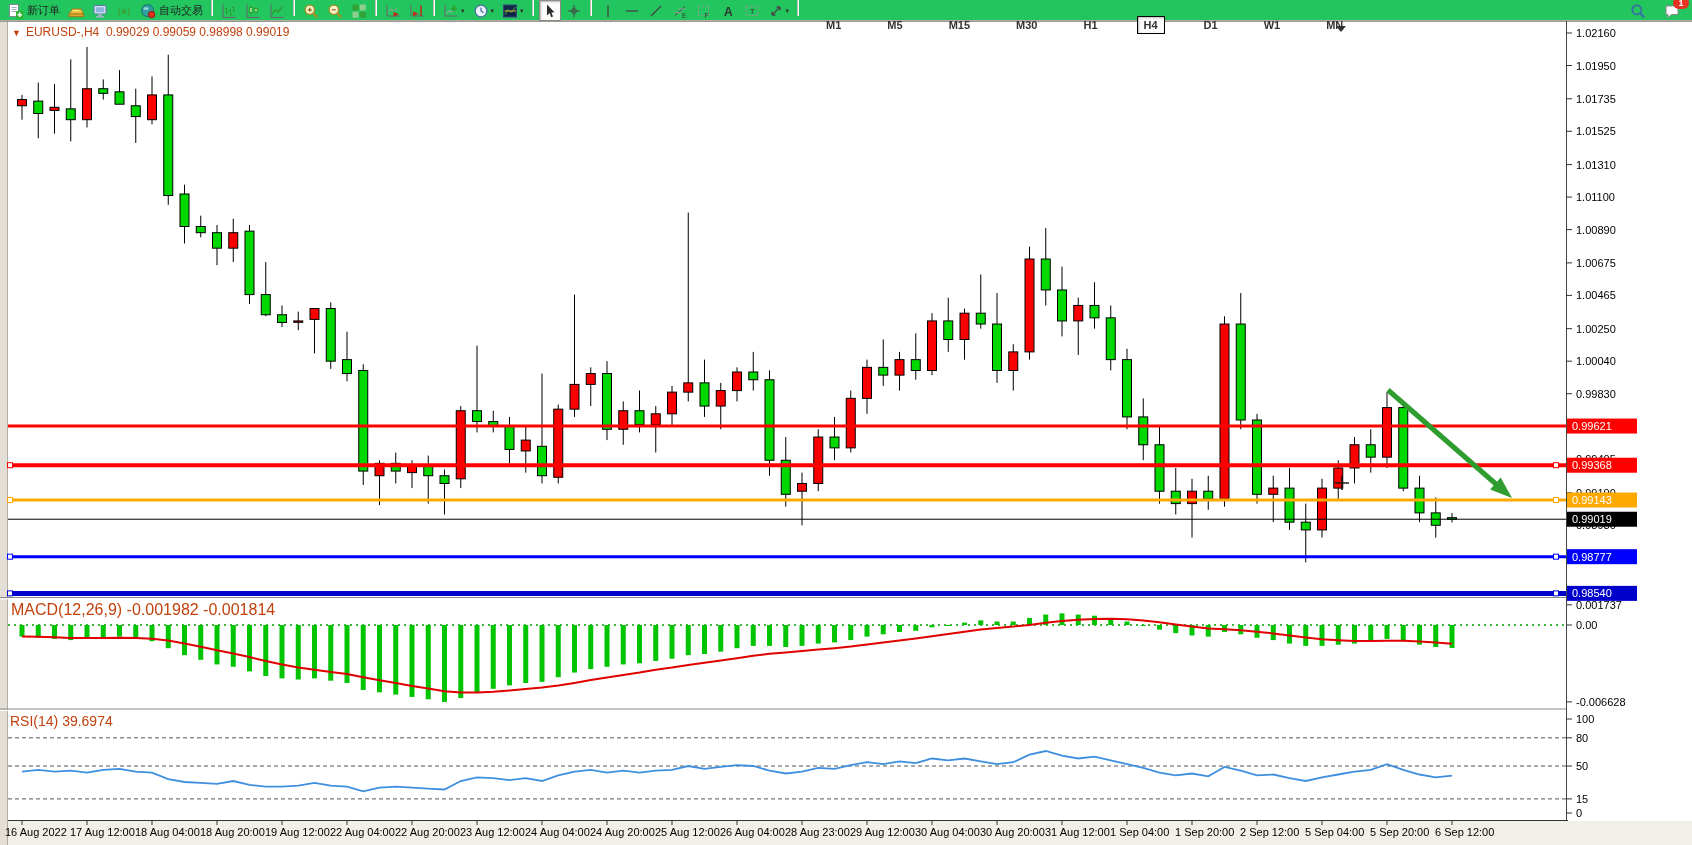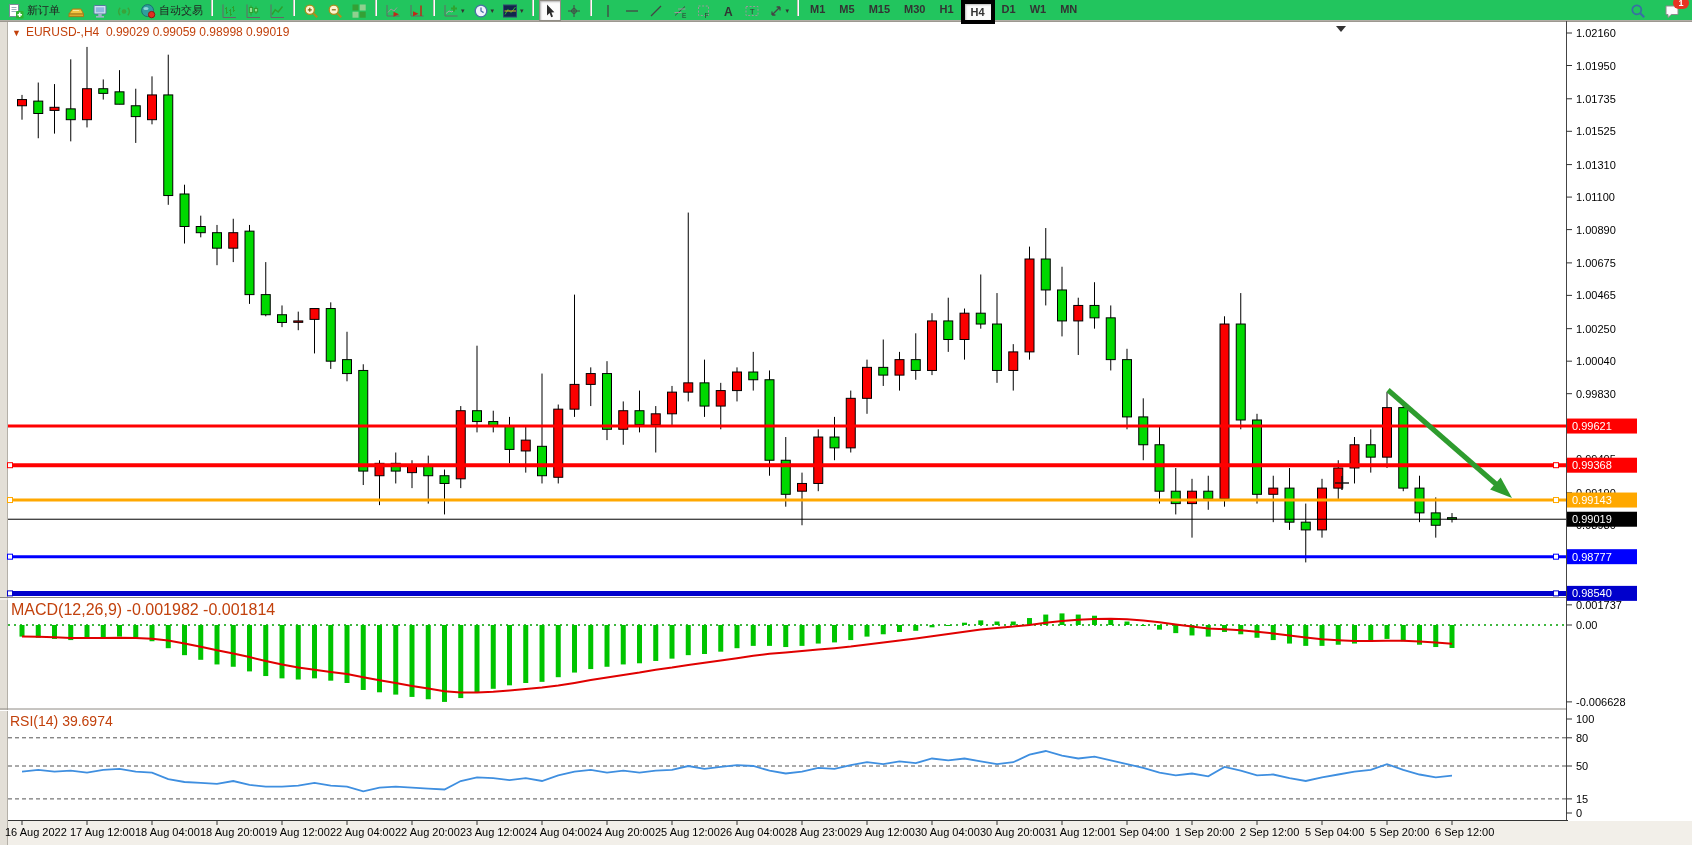--- a/index.html
+++ b/index.html
@@ -7,22 +7,22 @@
        font-family:"Liberation Sans",sans-serif;-webkit-font-smoothing:antialiased}
   #toolbar{position:absolute;left:0;top:0;width:1692px;height:21px;background:#22c55e;
        border-bottom:1px solid #b2aea6;display:flex;align-items:flex-start;padding-left:4px;
        box-sizing:border-box;z-index:10;font-size:11px;color:#222}
   .tbtn{height:19px;display:flex;align-items:center;padding:0 2px;margin:0 1px;cursor:default;border:1px solid transparent}
   .tbtn svg{width:16px;height:16px;display:block}
   .tbtn .lbl{margin-left:3px;white-space:nowrap}
   .tbtn.pressed{background:#fcfcfc;border:1px solid #908c84;box-shadow:inset 1px 1px 2px rgba(0,0,0,.28)}
   .dd{font-size:7px;color:#333;margin-left:2px}
   .tsep{width:0;height:16px;border-left:1px solid #c3bfb7;border-right:1px solid #fff;margin:0 4px}
-  .tf{font-weight:bold;font-size:11px;color:#333;padding:2px 6px;margin:0;border:1px solid transparent}
-  .tf.pressed{background:#fbfbfb;border:4px solid #000000;box-shadow:inset 1px 1px 2px rgba(0,0,0,.25)}
+  .tf{font-weight:bold;font-size:11px;color:#333;padding:2px 6px;margin:16px;border:1px solid transparent}
+  .tf.pressed{background:#fbfbfb;border:1px solid #000000;box-shadow:inset 1px 1px 2px rgba(0,0,0,.25)}
   #tb-right{margin-left:auto;display:flex;align-items:center;margin-right:8px;gap:10px}
   .badge-wrap{position:relative}
   .badge{position:absolute;top:-4px;right:-7px;min-width:12px;height:12px;border-radius:7px;
        background:#e63322;color:#fff;font-size:9px;font-weight:bold;text-align:center;line-height:12px;padding:0 2px}
   #chart-svg-wrap{position:absolute;left:0;top:0;width:1348px;height:845px;z-index:1}
   .overlay{position:absolute;z-index:3;color:#c2410c;white-space:nowrap}
   #chart-header{left:12px;top:25px;font-size:12px}
   #chart-header .tri{font-size:9px;margin-right:5px}
   #macd-label{left:11px;top:601px;font-size:16px}
   #rsi-label{left:10px;top:713px;font-size:14px}

